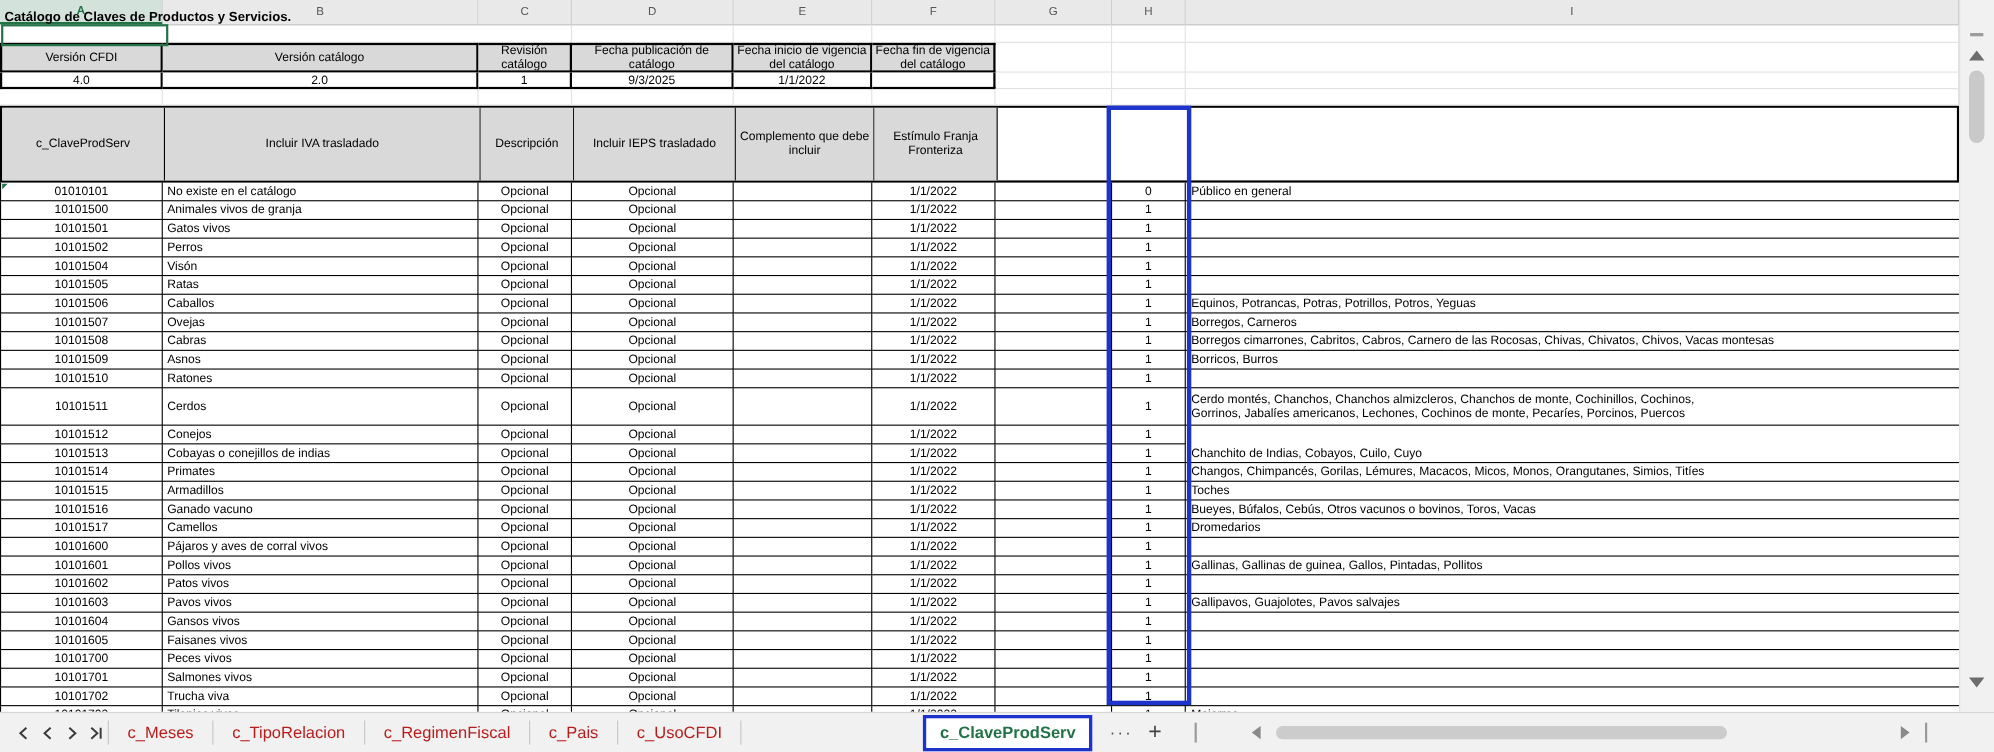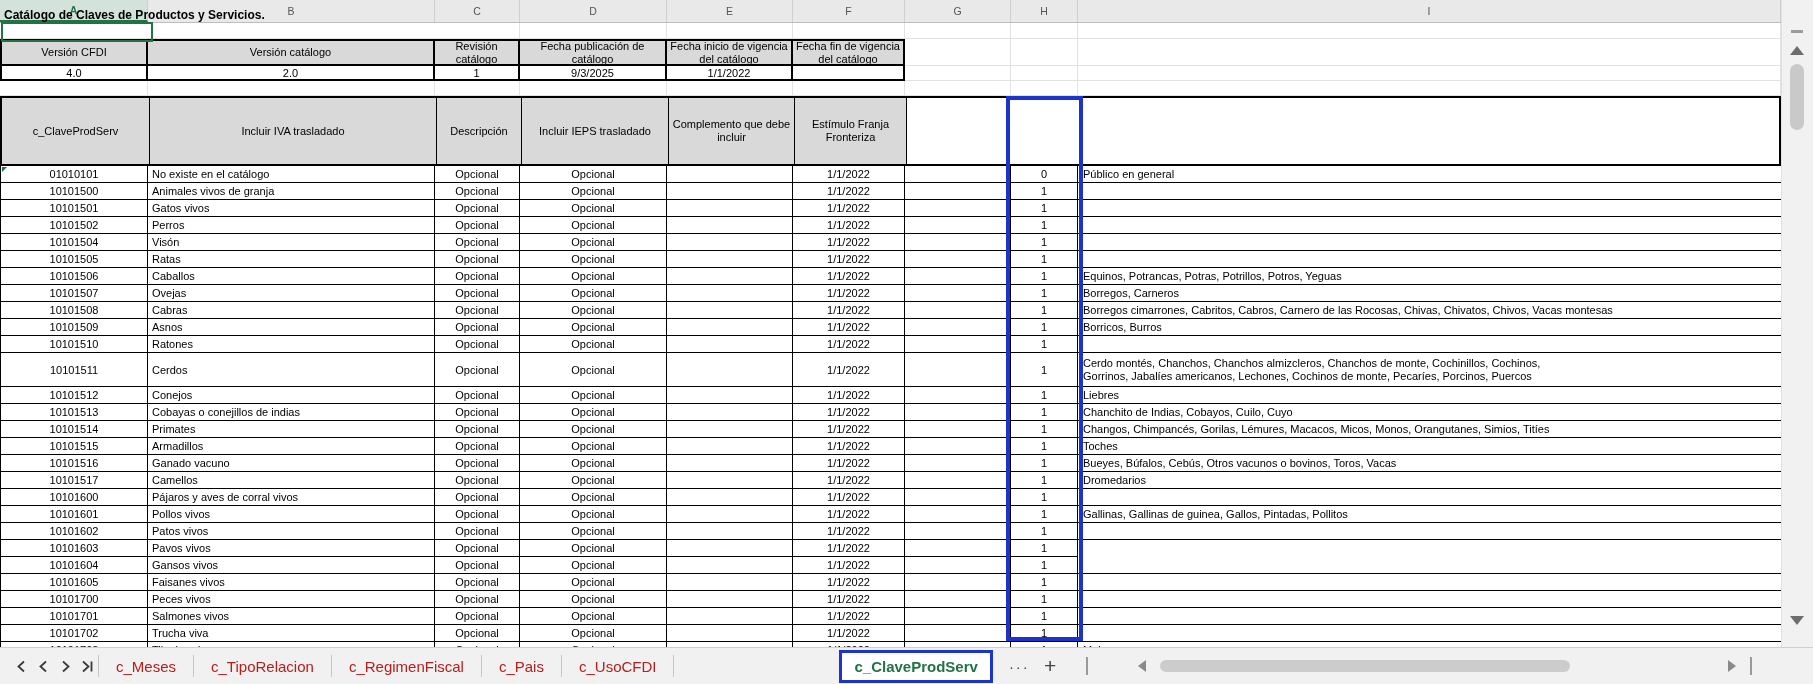--- a/index.html
+++ b/index.html
@@ -305,21 +305,20 @@
           </div>
           <div class="grow drow">
             <div class="cell c0">10101512</div>
             <div class="cell c1">Conejos</div>
             <div class="cell c2">Opcional</div>
             <div class="cell c3">Opcional</div>
             <div class="cell c4"></div>
             <div class="cell c5">1/1/2022</div>
             <div class="cell c6"></div>
             <div class="cell c7">1</div>
-            <div class="cell c8">Liebres</div>
           </div>
           <div class="grow drow">
             <div class="cell c0">10101513</div>
             <div class="cell c1">Cobayas o conejillos de indias</div>
             <div class="cell c2">Opcional</div>
             <div class="cell c3">Opcional</div>
             <div class="cell c4"></div>
             <div class="cell c5">1/1/2022</div>
             <div class="cell c6"></div>
             <div class="cell c7">1</div>
@@ -404,20 +403,21 @@
           </div>
           <div class="grow drow">
             <div class="cell c0">10101603</div>
             <div class="cell c1">Pavos vivos</div>
             <div class="cell c2">Opcional</div>
             <div class="cell c3">Opcional</div>
             <div class="cell c4"></div>
             <div class="cell c5">1/1/2022</div>
             <div class="cell c6"></div>
             <div class="cell c7">1</div>
+            <div class="cell c8">Gallipavos, Guajolotes, Pavos salvajes</div>
           </div>
           <div class="grow drow">
             <div class="cell c0">10101604</div>
             <div class="cell c1">Gansos vivos</div>
             <div class="cell c2">Opcional</div>
             <div class="cell c3">Opcional</div>
             <div class="cell c4"></div>
             <div class="cell c5">1/1/2022</div>
             <div class="cell c6"></div>
             <div class="cell c7">1</div>

